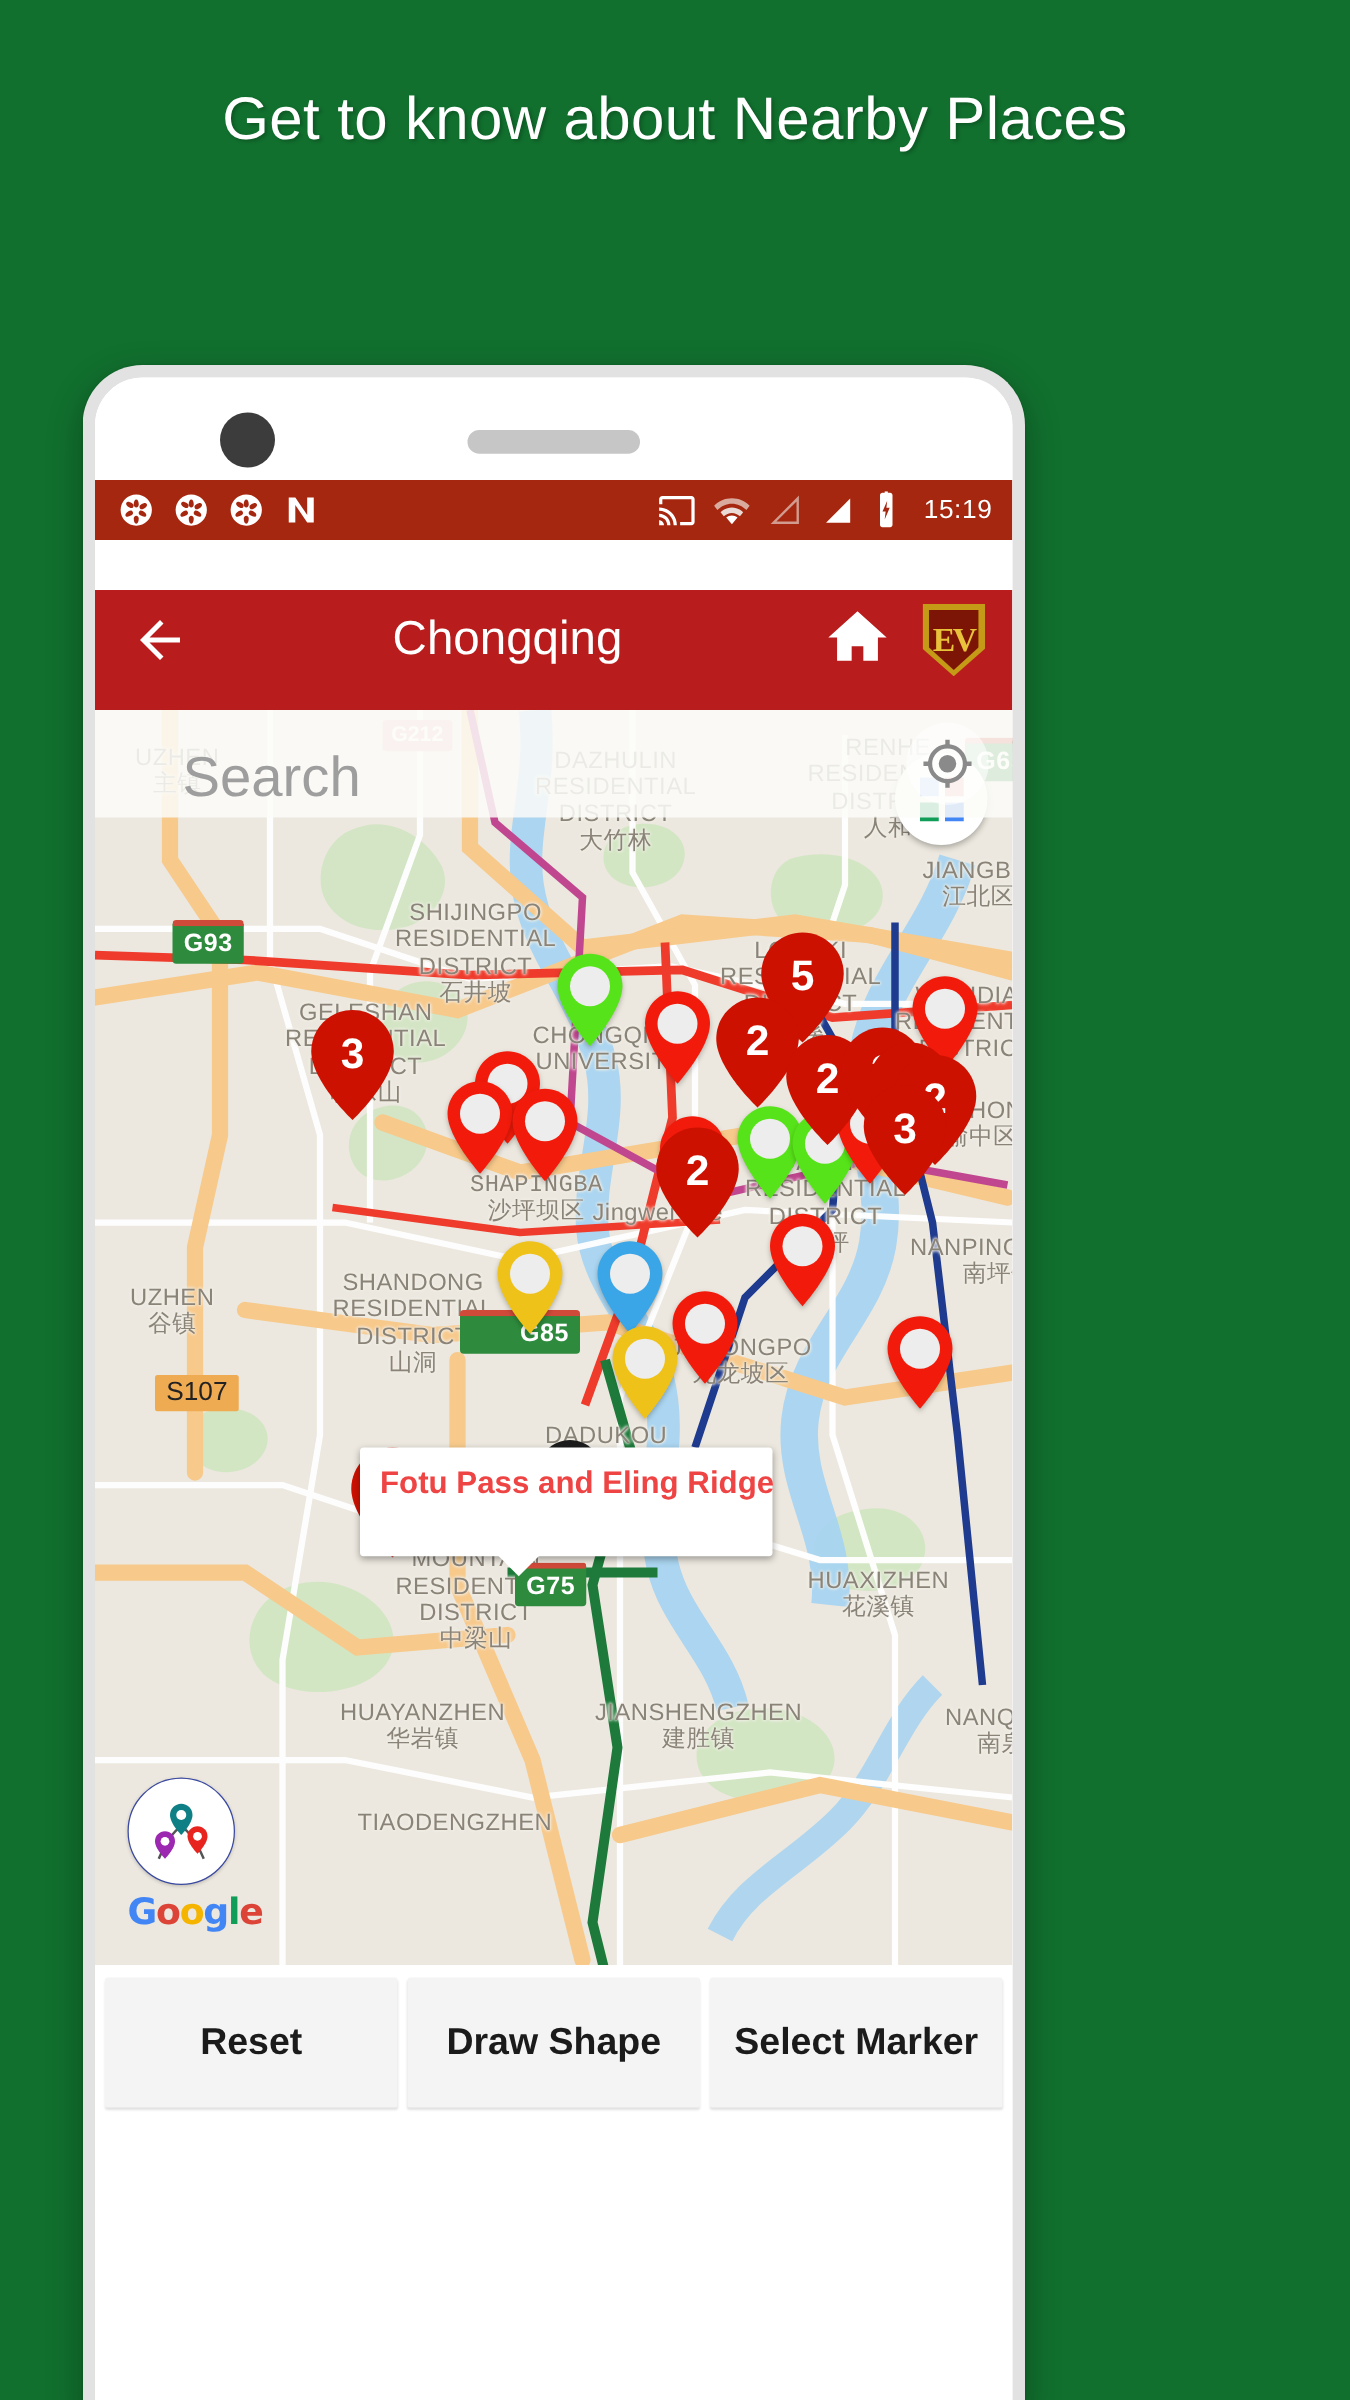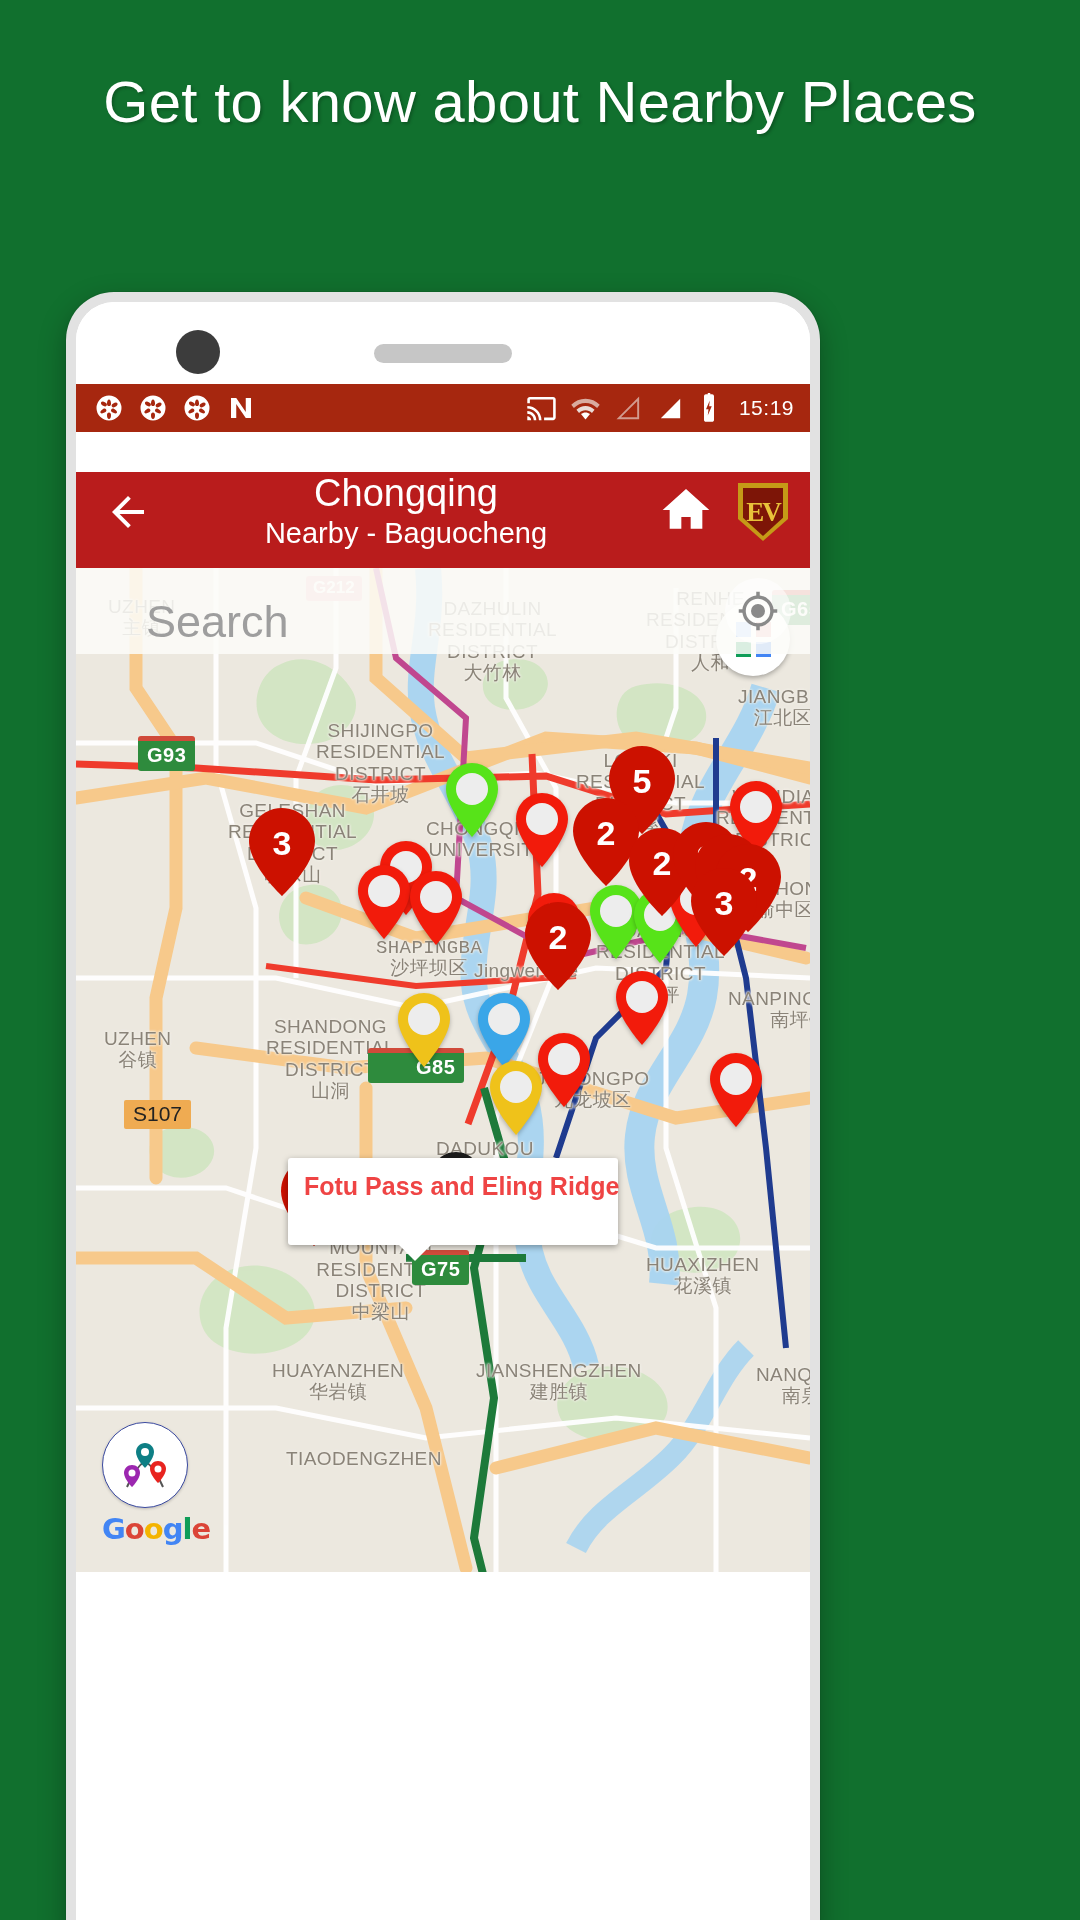--- a/index.html
+++ b/index.html
@@ -8,21 +8,21 @@
     background:#11702e;
     font-family:"Liberation Sans", sans-serif;
     overflow:hidden;
     position:relative;
   }
 
   
   .promo-title{
     position:absolute; top:68px; left:0; width:1080px;
     text-align:center; color:#ffffff;
-    font-size:58px; line-height:1.17; font-weight:400;
+    font-size:48px; line-height:1.17; font-weight:400;
     letter-spacing:.3px;
     text-shadow:2px 2px 3px rgba(0,0,0,.22);
     padding:0 70px;
   }
 
   
   .phone{
     position:absolute; left:66px; top:292px;
     width:754px; height:1640px;
     background:#ffffff;
@@ -222,21 +222,20 @@
     </div>
 
     <div class="appbar">
       <div class="back-btn">
         <svg width="48" height="48" viewBox="0 0 24 24">
             <path fill="#fff" d="M20 11H7.8l5.6-5.6L12 4l-8 8 8 8 1.4-1.4L7.8 13H20z"></path>
           </svg>
       </div>
       <div class="titles">
         <div class="t-main">Chongqing</div>
-        <div class="t-sub">Nearby - Baguocheng</div>
       </div>
       <div class="ab-actions">
         <div>
           <svg width="56" height="56" viewBox="0 0 24 24">
               <path fill="#fff" d="M12 3L2 12h3v8h5v-5h4v5h5v-8h3z"></path>
             </svg>
         </div>
         <div class="shield">
           <span>EV</span>
         </div>
@@ -544,16 +543,21 @@
           </svg>
         <input class="search-input" type="text" placeholder="Search" style="">
         <div class="loc-btn">
           <svg width="42" height="42" viewBox="0 0 24 24">
               <path fill="#8a8a8a" d="M12 8a4 4 0 1 0 0 8 4 4 0 0 0 0-8zm8.9 3A9 9 0 0 0 13 3.1V1h-2v2.1A9 9 0 0 0 3.1 11H1v2h2.1A9 9 0 0 0 11 20.9V23h2v-2.1a9 9 0 0 0 7.9-7.9H23v-2h-2.1zM12 19a7 7 0 1 1 0-14 7 7 0 0 1 0 14z"></path>
             </svg>
         </div>
       </div>
     </div>
 
+    <div class="btnrow">
+      <button class="flatbtn">Reset</button>
+      <button class="flatbtn">Draw Shape</button>
+      <button class="flatbtn">Select Marker</button>
+    </div>
     <div class="navbar-hint"></div>
 
   </div>
 </div>
 
 </body></html>

